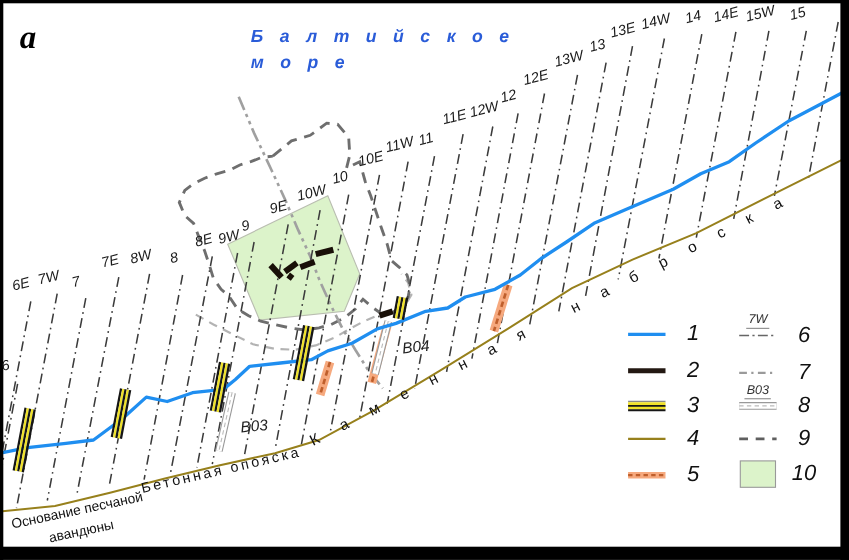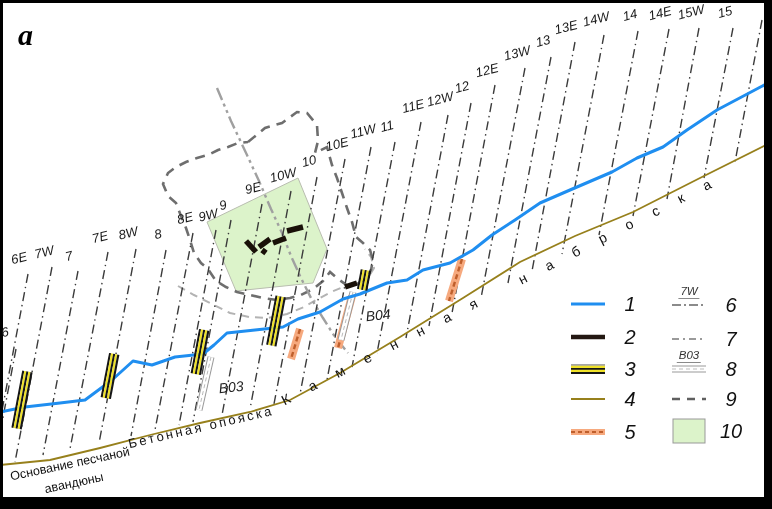--- a/index.html
+++ b/index.html
@@ -119,20 +119,24 @@
       <line x1="571" y1="432" x2="605" y2="432" stroke="#bf5f2c" stroke-width="2" fill="none" stroke-linecap="butt" stroke-dasharray="4 3"></line>
       <line x1="672" y1="305" x2="706" y2="305" stroke="#666" stroke-width="1.5" fill="none" stroke-linecap="butt" stroke-dasharray="9 3 2 3"></line>
       <line x1="672" y1="339" x2="706" y2="339" stroke="#9a9a9a" stroke-width="2.2" fill="none" stroke-linecap="butt" stroke-dasharray="7 4 2 4"></line>
       <line x1="672" y1="369" x2="706" y2="369" stroke="#999999" stroke-width="7" fill="none" stroke-linecap="butt"></line>
       <line x1="672" y1="369" x2="706" y2="369" stroke="#fff" stroke-width="5" fill="none" stroke-linecap="butt"></line>
       <line x1="672" y1="369" x2="706" y2="369" stroke="#bbb" stroke-width="1" fill="none" stroke-linecap="butt" stroke-dasharray="4 3"></line>
       <line x1="672" y1="399" x2="706" y2="399" stroke="#5f5f5f" stroke-width="2.4" fill="none" stroke-linecap="butt" stroke-dasharray="8 7"></line>
       <rect x="673" y="419" width="32" height="24" fill="#dcf3ca" stroke="#999" stroke-width="1"></rect>
     </svg>
   <div class="abs fig-label">a</div>
+  <div class="abs sea-title">
+    <div>Балтийское</div>
+    <div>море</div>
+  </div>
   <div id="labels">
       <div class="abs profile-label" style="left: 5px; top: 332px;">6</div>
       <div class="abs profile-label" style="left: 19px; top: 258px;">6E</div>
       <div class="abs profile-label" style="left: 44px; top: 252px;">7W</div>
       <div class="abs profile-label" style="left: 69px; top: 256px;">7</div>
       <div class="abs profile-label" style="left: 100px; top: 237px;">7E</div>
       <div class="abs profile-label" style="left: 128px; top: 233px;">8W</div>
       <div class="abs profile-label" style="left: 158px; top: 234px;">8</div>
       <div class="abs profile-label" style="left: 185px; top: 218px;">8E</div>
       <div class="abs profile-label" style="left: 208px; top: 215px;">9W</div>

